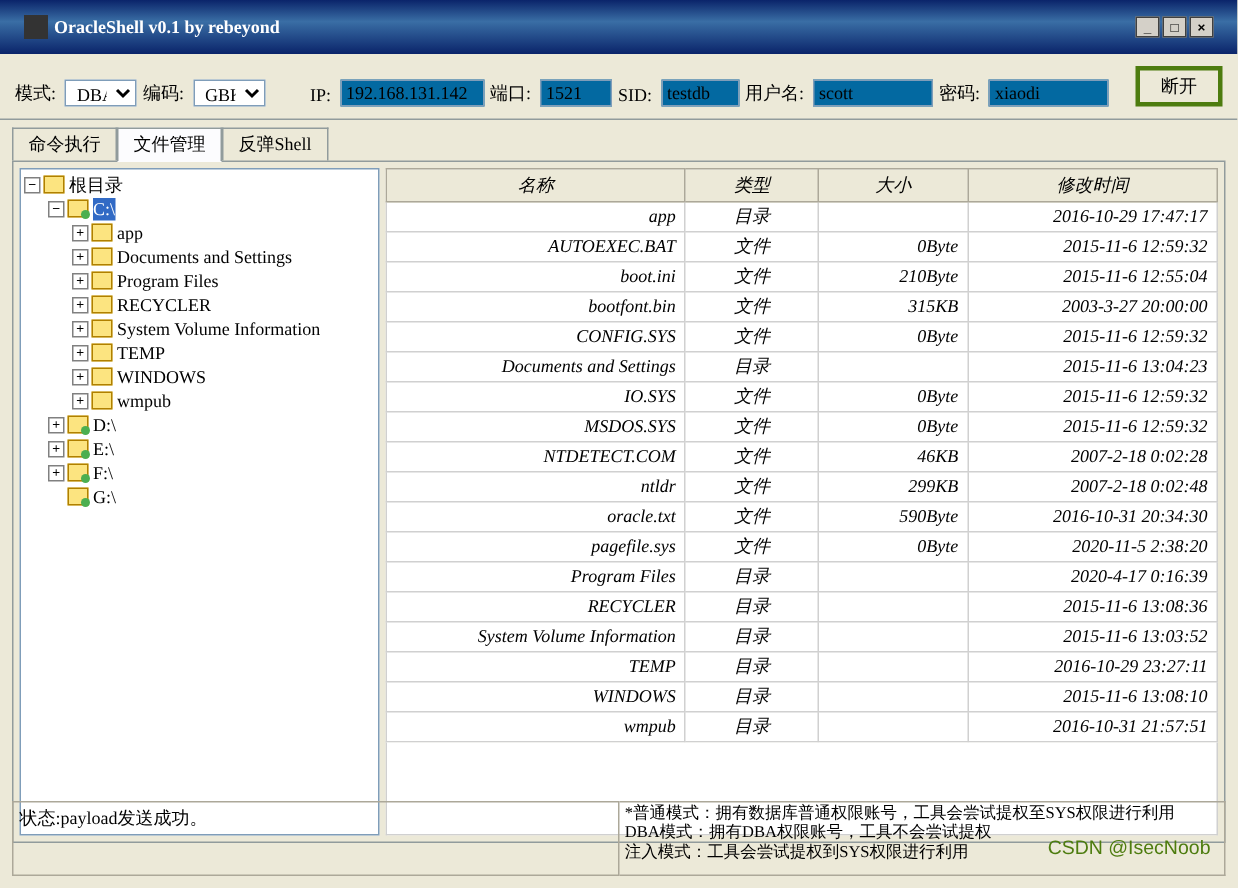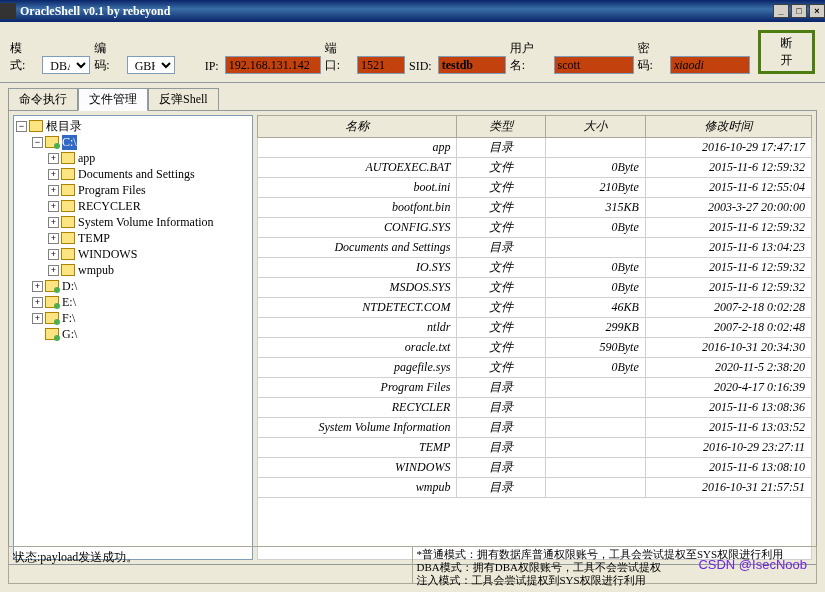--- a/index.html
+++ b/index.html
@@ -9,24 +9,24 @@
   background: #ece9d8;
   color: #000;
   width: 825px;
   height: 592px;
   overflow: hidden;
   position: relative;
 }
 .titlebar {
   background: linear-gradient(#0a246a, #3a6ea5 40%, #0a246a);
   color: #fff;
-  height: 22px;
+  height: 36px;
   display: flex;
   align-items: center;
-  padding: 0 0;
+  padding: 0 16px;
   font-family: "SimSun", serif;
 }
 .titlebar .icon-app {
   width: 16px; height: 16px;
   background: #333;
   margin-right: 4px;
   display: inline-block;
 }
 .titlebar .title { flex: 1; font-weight: bold; }
 .win-controls { display: flex; }
@@ -47,21 +47,21 @@
 .toolbar {
   padding: 8px 10px;
   display: flex;
   align-items: flex-end;
   gap: 4px;
   border-bottom: 1px solid #919b9c;
 }
 .toolbar label { margin-right: 2px; }
 .toolbar label.lead { margin-left: 26px; }
 .field {
-  background: #c2410c;
+  background: #0369a1;
   border: 1px solid #7f9db9;
   padding: 1px 3px;
   height: 18px;
   font-family: inherit;
   font-size: 12px;
 }
 select.field { background: #fff; }
 .btn {
   background: #ece9d8;
   border: 3px solid #4d7c0f;
@@ -172,41 +172,41 @@
   height: 16px;
 }
 .tbl td.name { text-align: right; }
 .tbl td.type { text-align: center; }
 .tbl td.size { text-align: right; }
 .tbl td.time { text-align: right; }
 .table-fill { flex: 1; background: #fff; border: 1px solid #d0d0d0; border-top: none; }
 .statusbar {
   position: absolute;
   left: 8px; right: 8px; bottom: 8px;
-  height: 38px;
+  height: 50px;
   display: flex;
 }
 .status-left {
   flex: 0 0 50%;
   border: 1px solid #aca899;
   padding: 2px 4px;
 }
 .status-right {
   flex: 1;
   border: 1px solid #aca899;
   border-left: none;
   padding: 1px 4px;
   font-size: 11px;
   line-height: 13px;
 }
 .watermark {
   position: absolute;
   right: 18px;
   bottom: 20px;
-  color: #6d28d9;
+  color: #4d7c0f;
   font-family: sans-serif;
   font-size: 13px;
   pointer-events: none;
 }
 </style>
 </head>
 <body>
 
 <div class="titlebar">
   <span class="icon-app"></span>
@@ -221,25 +221,25 @@
 <div class="toolbar">
   <label>模式:</label>
   <select class="field" style="width:48px"><option>DBA</option></select>
   <label>编码:</label>
   <select class="field" style="width:48px"><option>GBK</option></select>
   <label class="lead">IP:</label>
   <input class="field" style="width: 96px;" value="192.168.131.142">
   <label>端口:</label>
   <input class="field" style="width: 48px;" value="1521">
   <label>SID:</label>
-  <input class="field" style="width: 68px; font-weight: bold;" value="testdb">
+  <input class="field" style="width: 52px;" value="testdb">
   <label>用户名:</label>
   <input class="field" style="width: 80px;" value="scott">
   <label>密码:</label>
-  <input class="field" style="width: 80px; font-style: italic;" value="xiaodi">
+  <input class="field" style="width: 80px;" value="xiaodi">
   <span style="flex:1"></span>
   <button class="btn">断开</button>
 </div>
 
 <div class="tabstrip">
   <div class="tab">命令执行</div>
   <div class="tab active">文件管理</div>
   <div class="tab">反弹Shell</div>
 </div>
 

